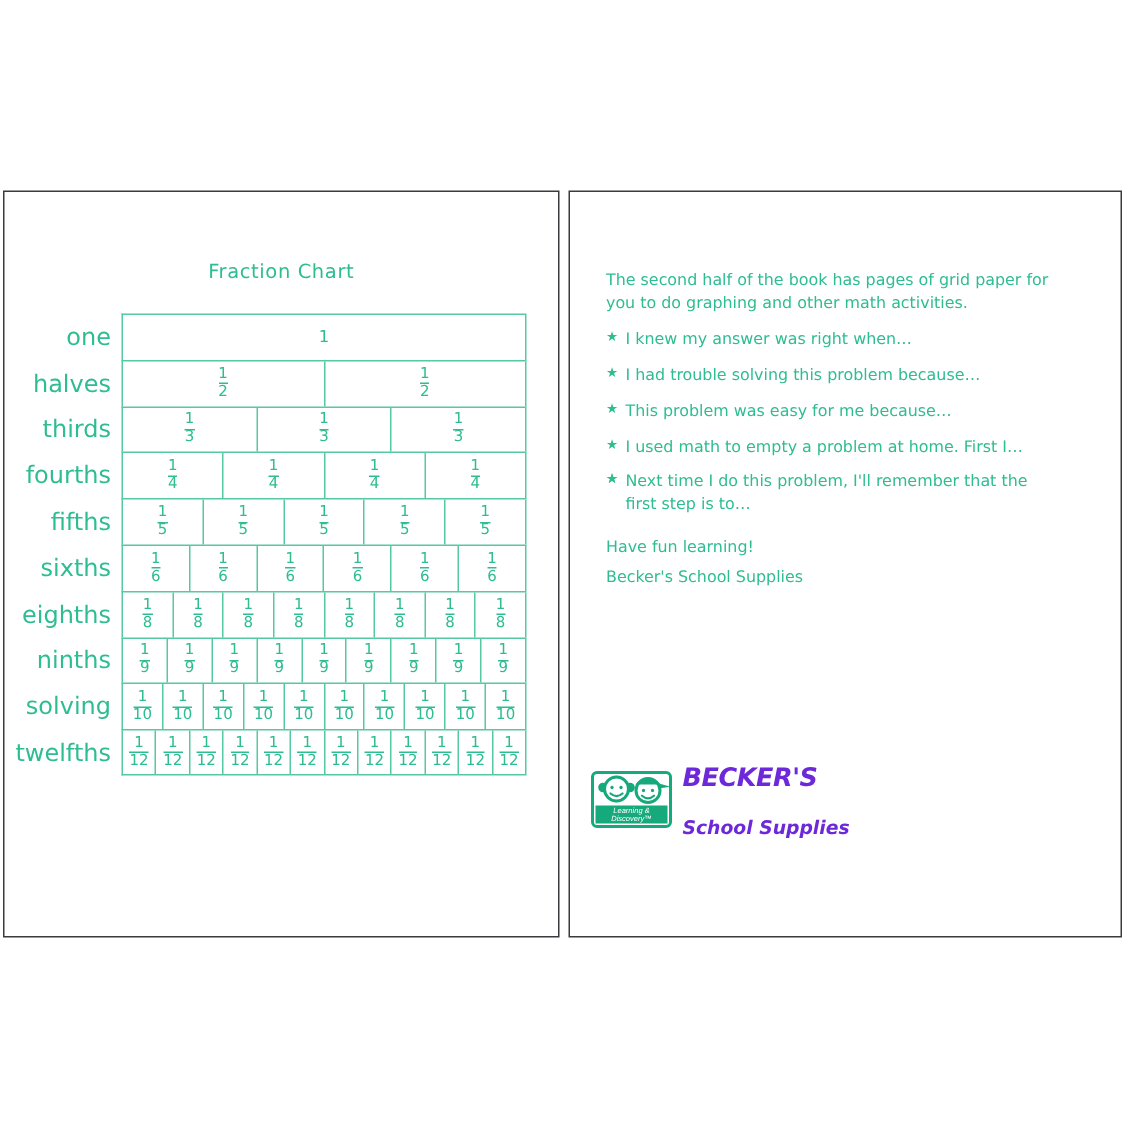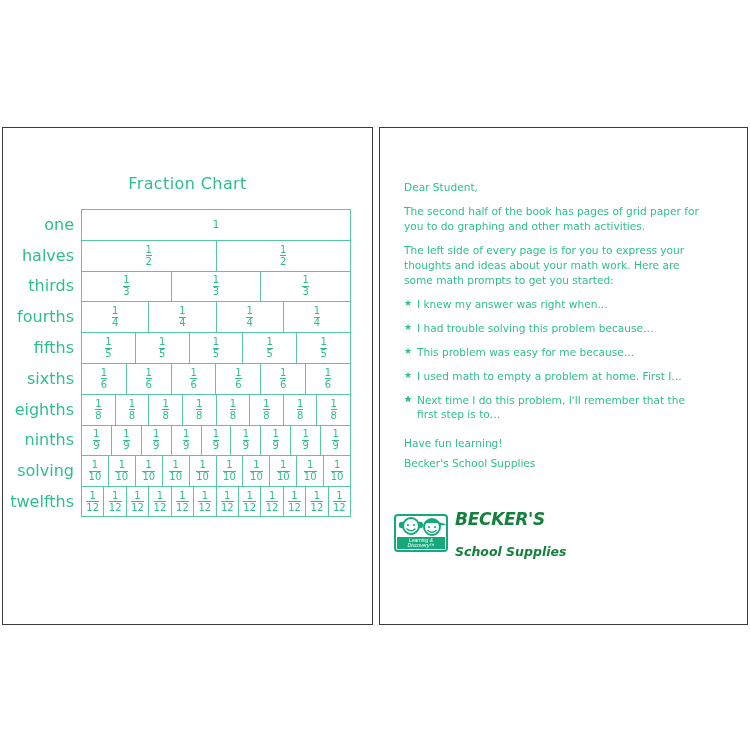--- a/index.html
+++ b/index.html
@@ -36,21 +36,21 @@
   #page-right { width: 372px; height: 498px; margin-left: 6px; }
 
   
   #chart-title {
     position: absolute;
     left: 0;
     top: 46px;
     width: 100%;
     text-align: center;
     color: #2ebd91;
-    font-size: 16px;
+    font-size: 13px;
     letter-spacing: .4px;
   }
 
   #fraction-chart {
     position: absolute;
     left: 18px;
     top: 81px;
     width: 330px;
   }
   .frow {
@@ -135,21 +135,21 @@
   #logo {
     position: absolute;
     left: 12px;
     top: 383px;
     display: flex;
     align-items: center;
   }
   #logo-mark { flex: 0 0 auto; }
   #logo-words {
     margin-left: 5px;
-    color: #15803d;
+    color: #6d28d9;
     line-height: 1;
   }
   #logo-word-1 {
     font-size: 17px;
     font-weight: bold;
     letter-spacing: -0.3px;
     font-style: italic;
     display: block;
   }
   #logo-word-2 {
@@ -573,23 +573,21 @@
                 <span class="den">12</span>
               </span>
             </div>
           </div>
         </div>
       </div>
   </div>
 
   <div class="page" id="page-right">
     <div id="letter">
-      <p>Dear Student,</p>
       <p>The second half of the book has pages of grid paper for you to do graphing and other math activities.</p>
-      <p>The left side of every page is for you to express your thoughts and ideas about your math work. Here are some math prompts to get you started:</p>
 
       <ul class="bullet-list">
           <li><span class="star">★</span><span>I knew my answer was right when…</span></li>
           <li><span class="star">★</span><span>I had trouble solving this problem because…</span></li>
           <li><span class="star">★</span><span>This problem was easy for me because…</span></li>
           <li><span class="star">★</span><span>I used math to empty a problem at home. First I…</span></li>
           <li><span class="star">★</span></li>
           <li><span class="star">★</span><span>Next time I do this problem, I'll remember that the first step is to…</span></li>
         </ul>
 

